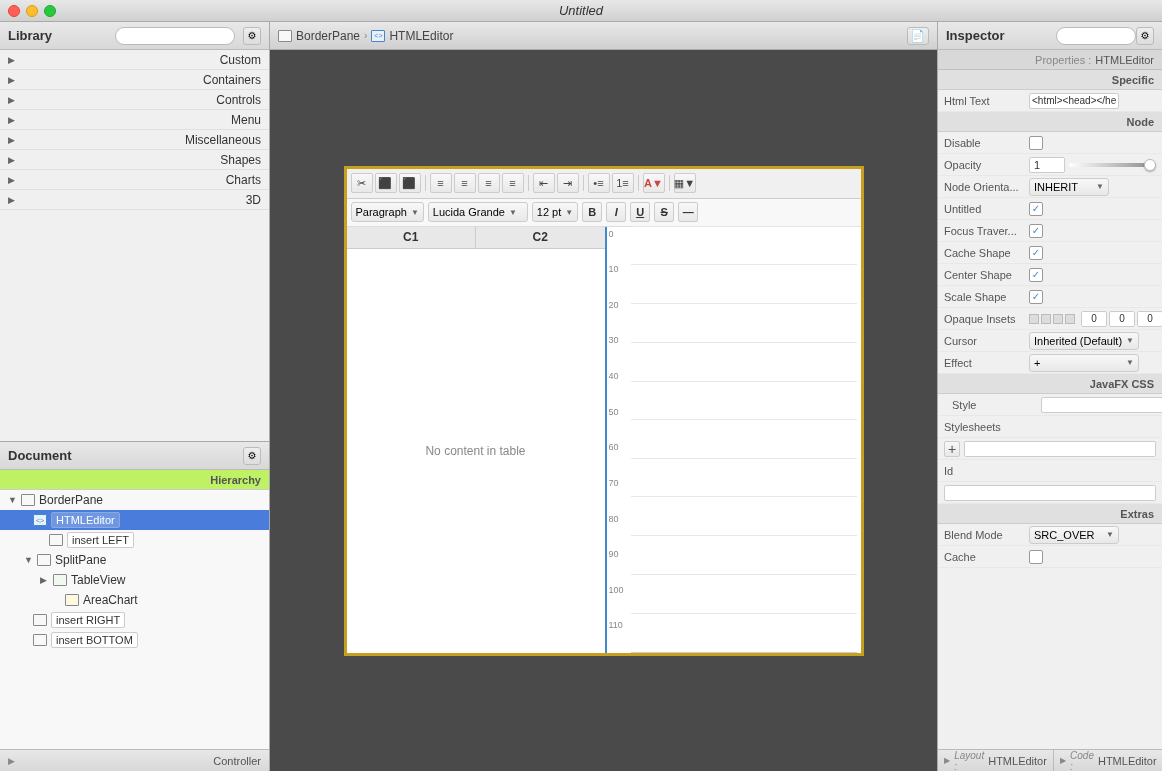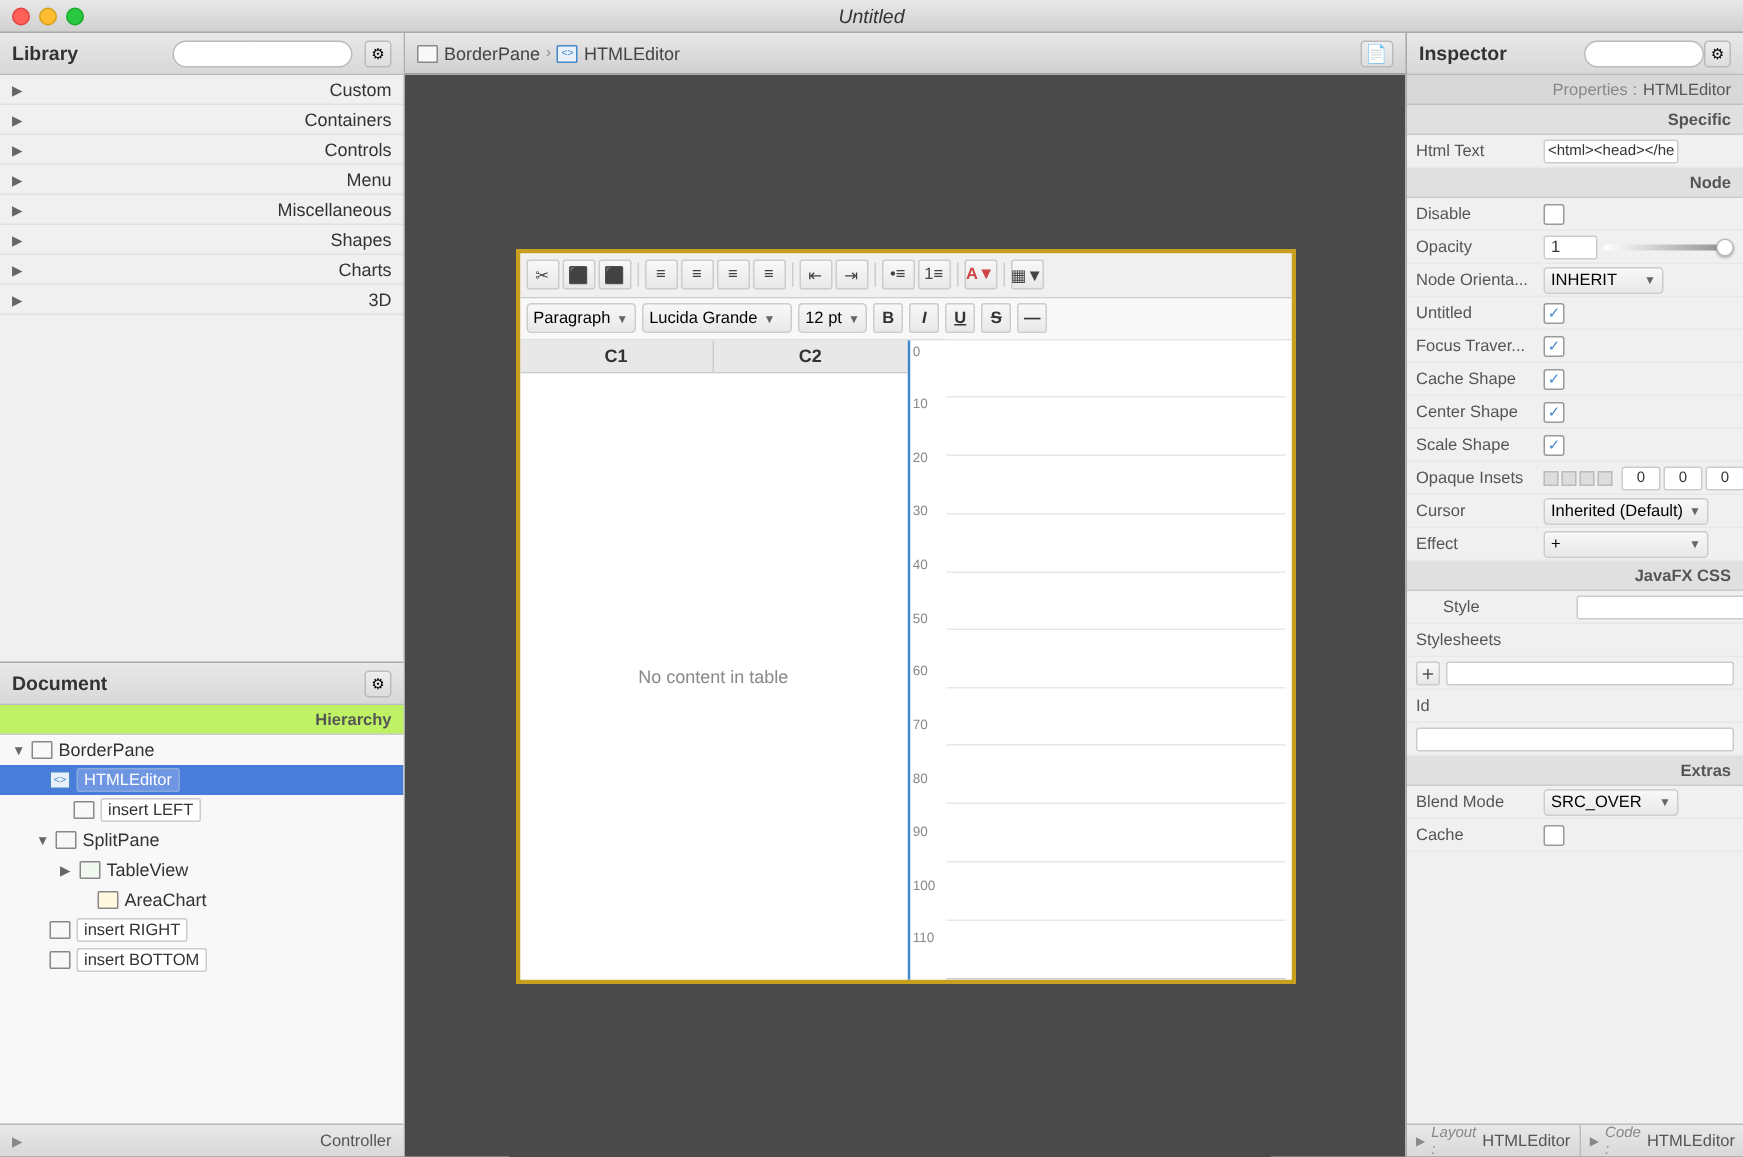--- a/index.html
+++ b/index.html
@@ -573,21 +573,21 @@
       font-size: 10px;
       text-align: center;
       color: #333;
     }
 
     .style-row {
       display: flex;
       align-items: center;
       height: 22px;
       border-bottom: 1px solid #e8e8e8;
-      padding: 0 24px;
+      padding: 0 14px;
       gap: 4px;
     }
     .style-input {
       flex: 1;
       height: 16px;
       border: 1px solid #ccc;
       border-radius: 2px;
       background: #fff;
       padding: 0 4px;
       font-size: 11px;

